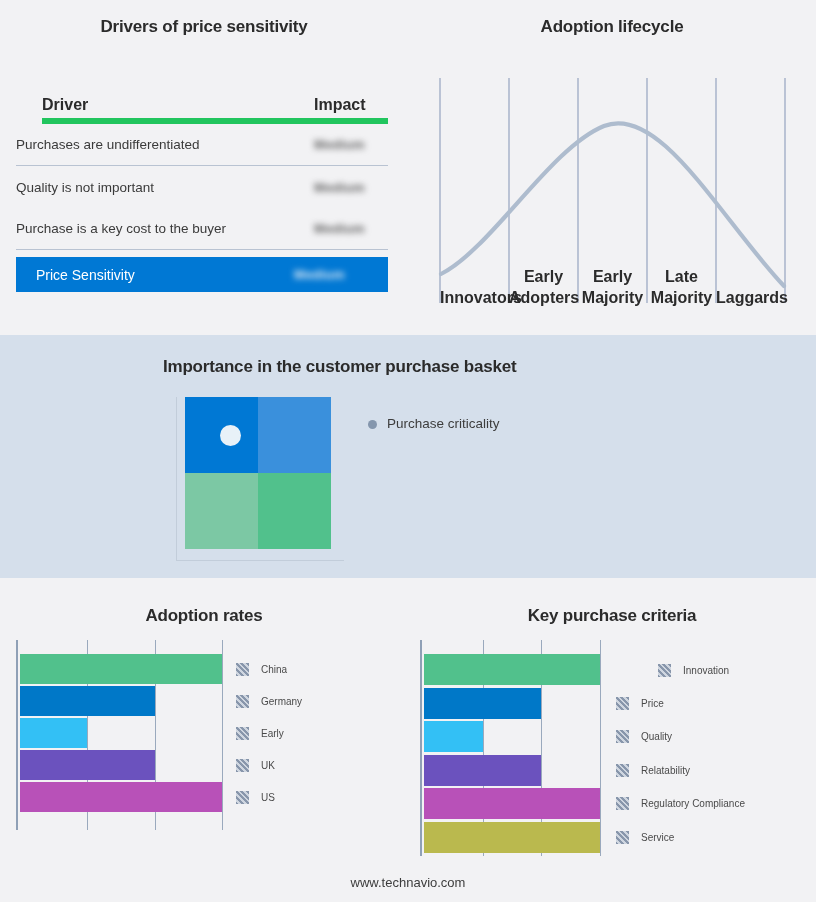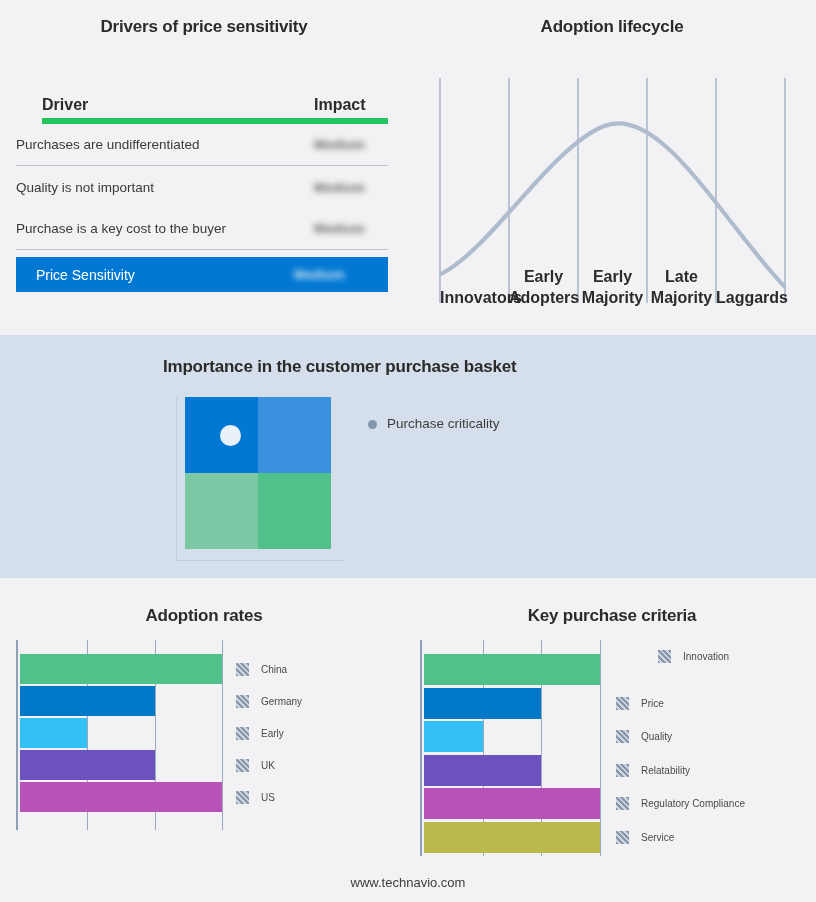--- a/index.html
+++ b/index.html
@@ -223,21 +223,21 @@
         <div class="gridline" style="left: 121.333px; height: 216px;"></div>
         <div class="gridline" style="left: 180px; height: 216px;"></div>
         <div class="bar" style="left: 4px; top: 14px; width: 176px; height: 31px; background: rgb(81, 193, 140);"></div>
         <div class="bar" style="left: 4px; top: 47.5px; width: 117.333px; height: 31px; background: rgb(0, 120, 200);"></div>
         <div class="bar" style="left: 4px; top: 81px; width: 58.6667px; height: 31px; background: rgb(51, 192, 245);"></div>
         <div class="bar" style="left: 4px; top: 114.5px; width: 117.333px; height: 31px; background: rgb(107, 82, 190);"></div>
         <div class="bar" style="left: 4px; top: 148px; width: 176px; height: 31px; background: rgb(184, 81, 184);"></div>
         <div class="bar" style="left: 4px; top: 181.5px; width: 176px; height: 31px; background: rgb(186, 185, 78);"></div>
       </div>
     <div class="bleg" id="criteria-legend" style="left:196px;top:0;width:196px;height:216px;">
-        <div class="bleg-item" style="position: absolute; left: 0px; top: 10px; padding-left: 42px;">
+        <div class="bleg-item" style="position: absolute; left: 0px; top: 24px; padding-left: 42px;">
           <span class="bleg-sw"></span>
           <span class="bleg-txt">Innovation</span>
         </div>
         <div class="bleg-item" style="position: absolute; left: 0px; top: 56.5px;">
           <span class="bleg-sw"></span>
           <span class="bleg-txt">Price</span>
         </div>
         <div class="bleg-item" style="position: absolute; left: 0px; top: 90px;">
           <span class="bleg-sw"></span>
           <span class="bleg-txt">Quality</span>

